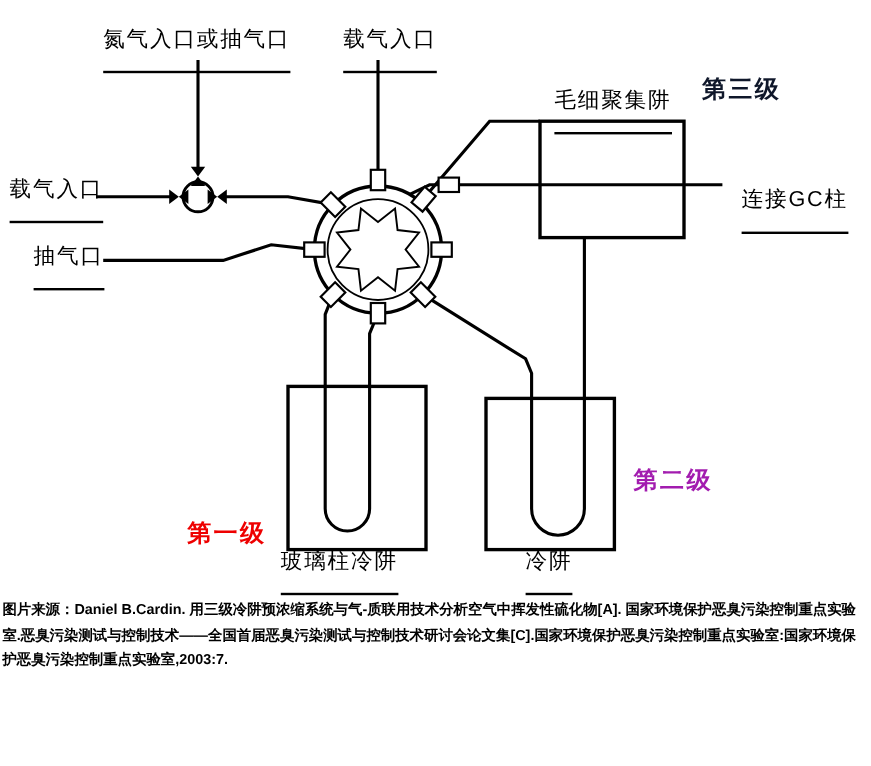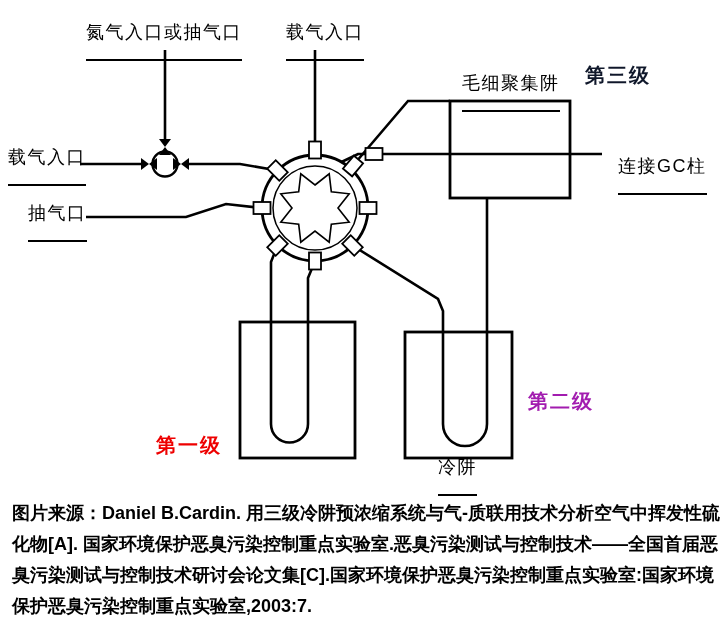--- a/index.html
+++ b/index.html
@@ -12,22 +12,22 @@
   .lbl {
     position:absolute; font-weight:normal; font-size:18px; color:#000;
     letter-spacing:1.5px; line-height:1.1; white-space:nowrap;
     border-bottom:2px solid #000; padding-bottom:16px;
   }
   .stage {
     position:absolute; font-weight:bold; font-size:20px; color:#ee0000;
     letter-spacing:2px; line-height:1.1; white-space:nowrap;
   }
   .caption {
-    position:absolute; left:12px; top:498px; width:714px;
-    font-weight:bold; font-size:18px; line-height:1.72; color:#000;
+    position:absolute; left:2px; top:498px; width:714px;
+    font-weight:bold; font-size:12px; line-height:1.72; color:#000;
   }
 </style>
 </head>
 <body>
 
 <div class="page">
 
   <svg width="726" height="496" viewBox="0 0 726 496">
 
     <g stroke="#000" stroke-width="2.6" fill="none">
@@ -78,20 +78,21 @@
       </g>
     </g>
   </svg>
 
   <div class="lbl" style="left:86px; top:23px;">氮气入口或抽气口</div>
   <div class="lbl" style="left:286px; top:23px;">载气入口</div>
   <div class="lbl" style="left:8px;  top:148px;">载气入口</div>
   <div class="lbl" style="left:28px; top:204px;text-align:center;">抽气口</div>
   <div class="lbl" style="left:462px; top:74px;">毛细聚集阱</div>
   <div class="lbl" style="left:606px; top:157px;margin-left:12px;">连接GC柱</div>
+  <div class="lbl" style="left:234px; top:458px;">玻璃柱冷阱</div>
   <div class="lbl" style="left:438px; top:458px;">冷阱</div>
 
   <div class="stage" style="left: 585px; top: 64px; color: #0f172a; text-align: right;">第三级</div>
   <div class="stage" style="left: 156px; top: 390px; color: rgb(238, 0, 0); margin-top: 44px;">第一级</div>
   <div class="stage" style="left: 528px; top: 390px; color: #a21caf;">第二级</div>
 
   <div class="caption">图片来源：Daniel B.Cardin. 用三级冷阱预浓缩系统与气-质联用技术分析空气中挥发性硫化物[A]. 国家环境保护恶臭污染控制重点实验室.恶臭污染测试与控制技术——全国首届恶臭污染测试与控制技术研讨会论文集[C].国家环境保护恶臭污染控制重点实验室:国家环境保护恶臭污染控制重点实验室,2003:7.</div>
 
 </div>
 

